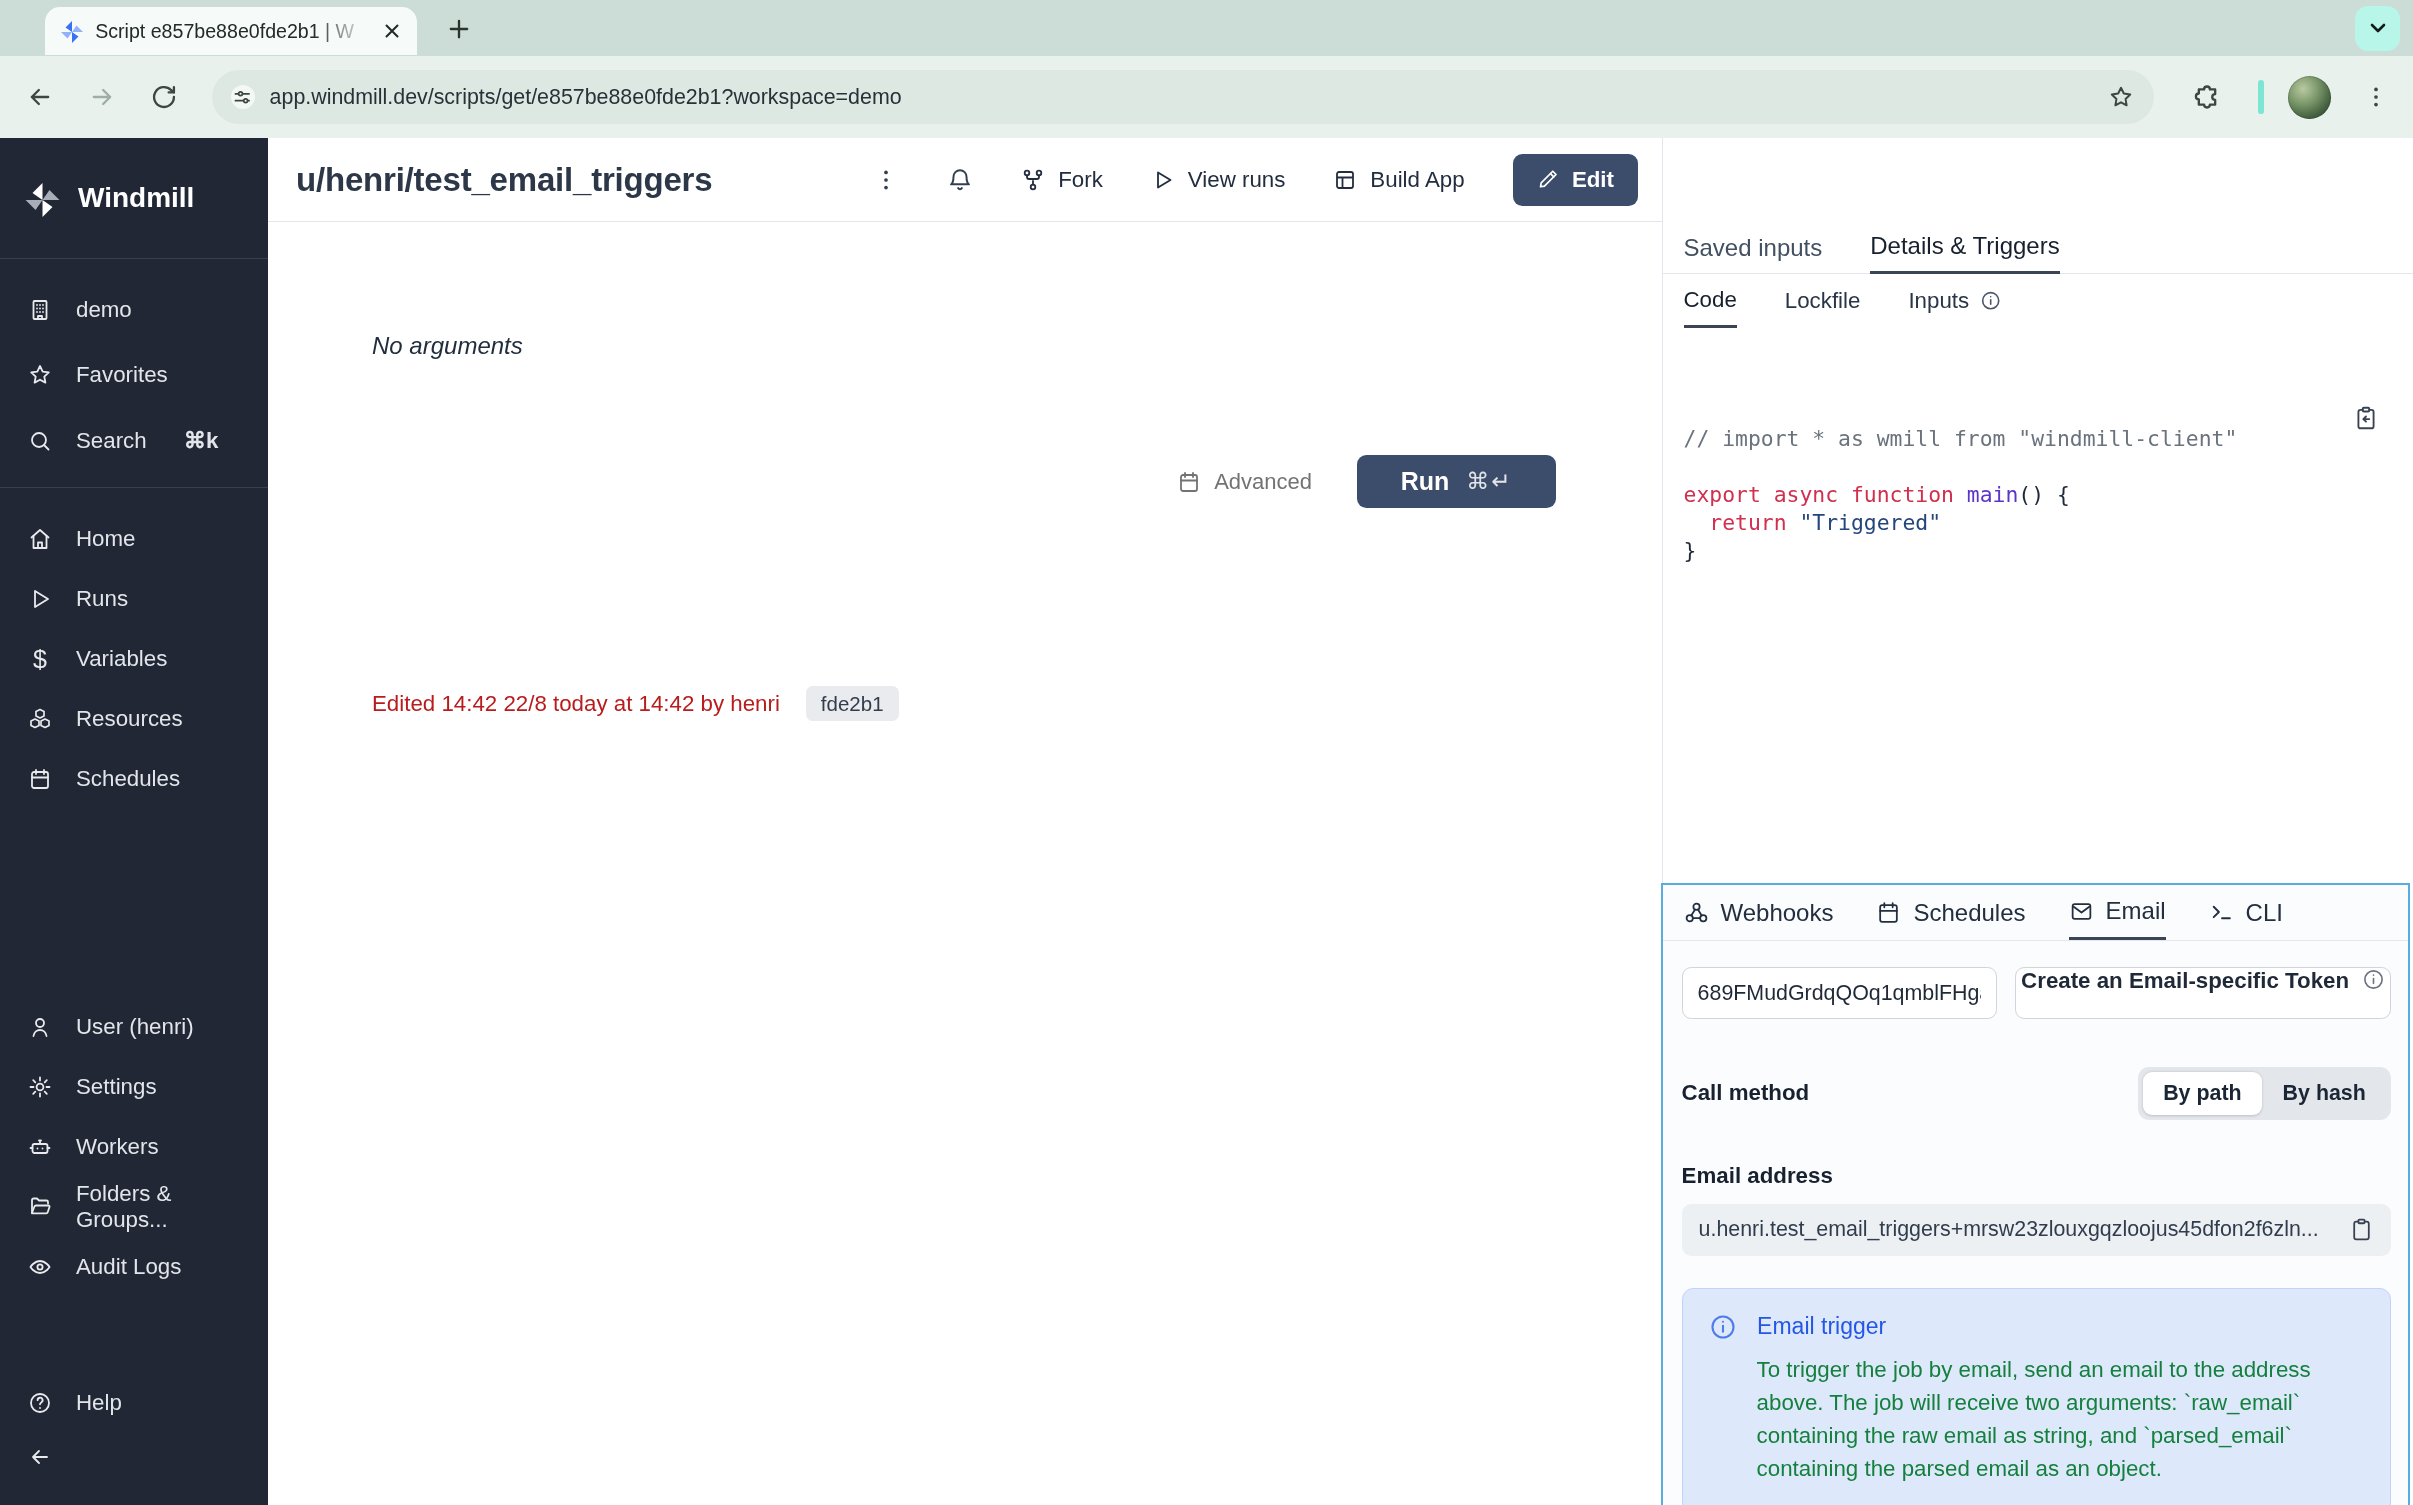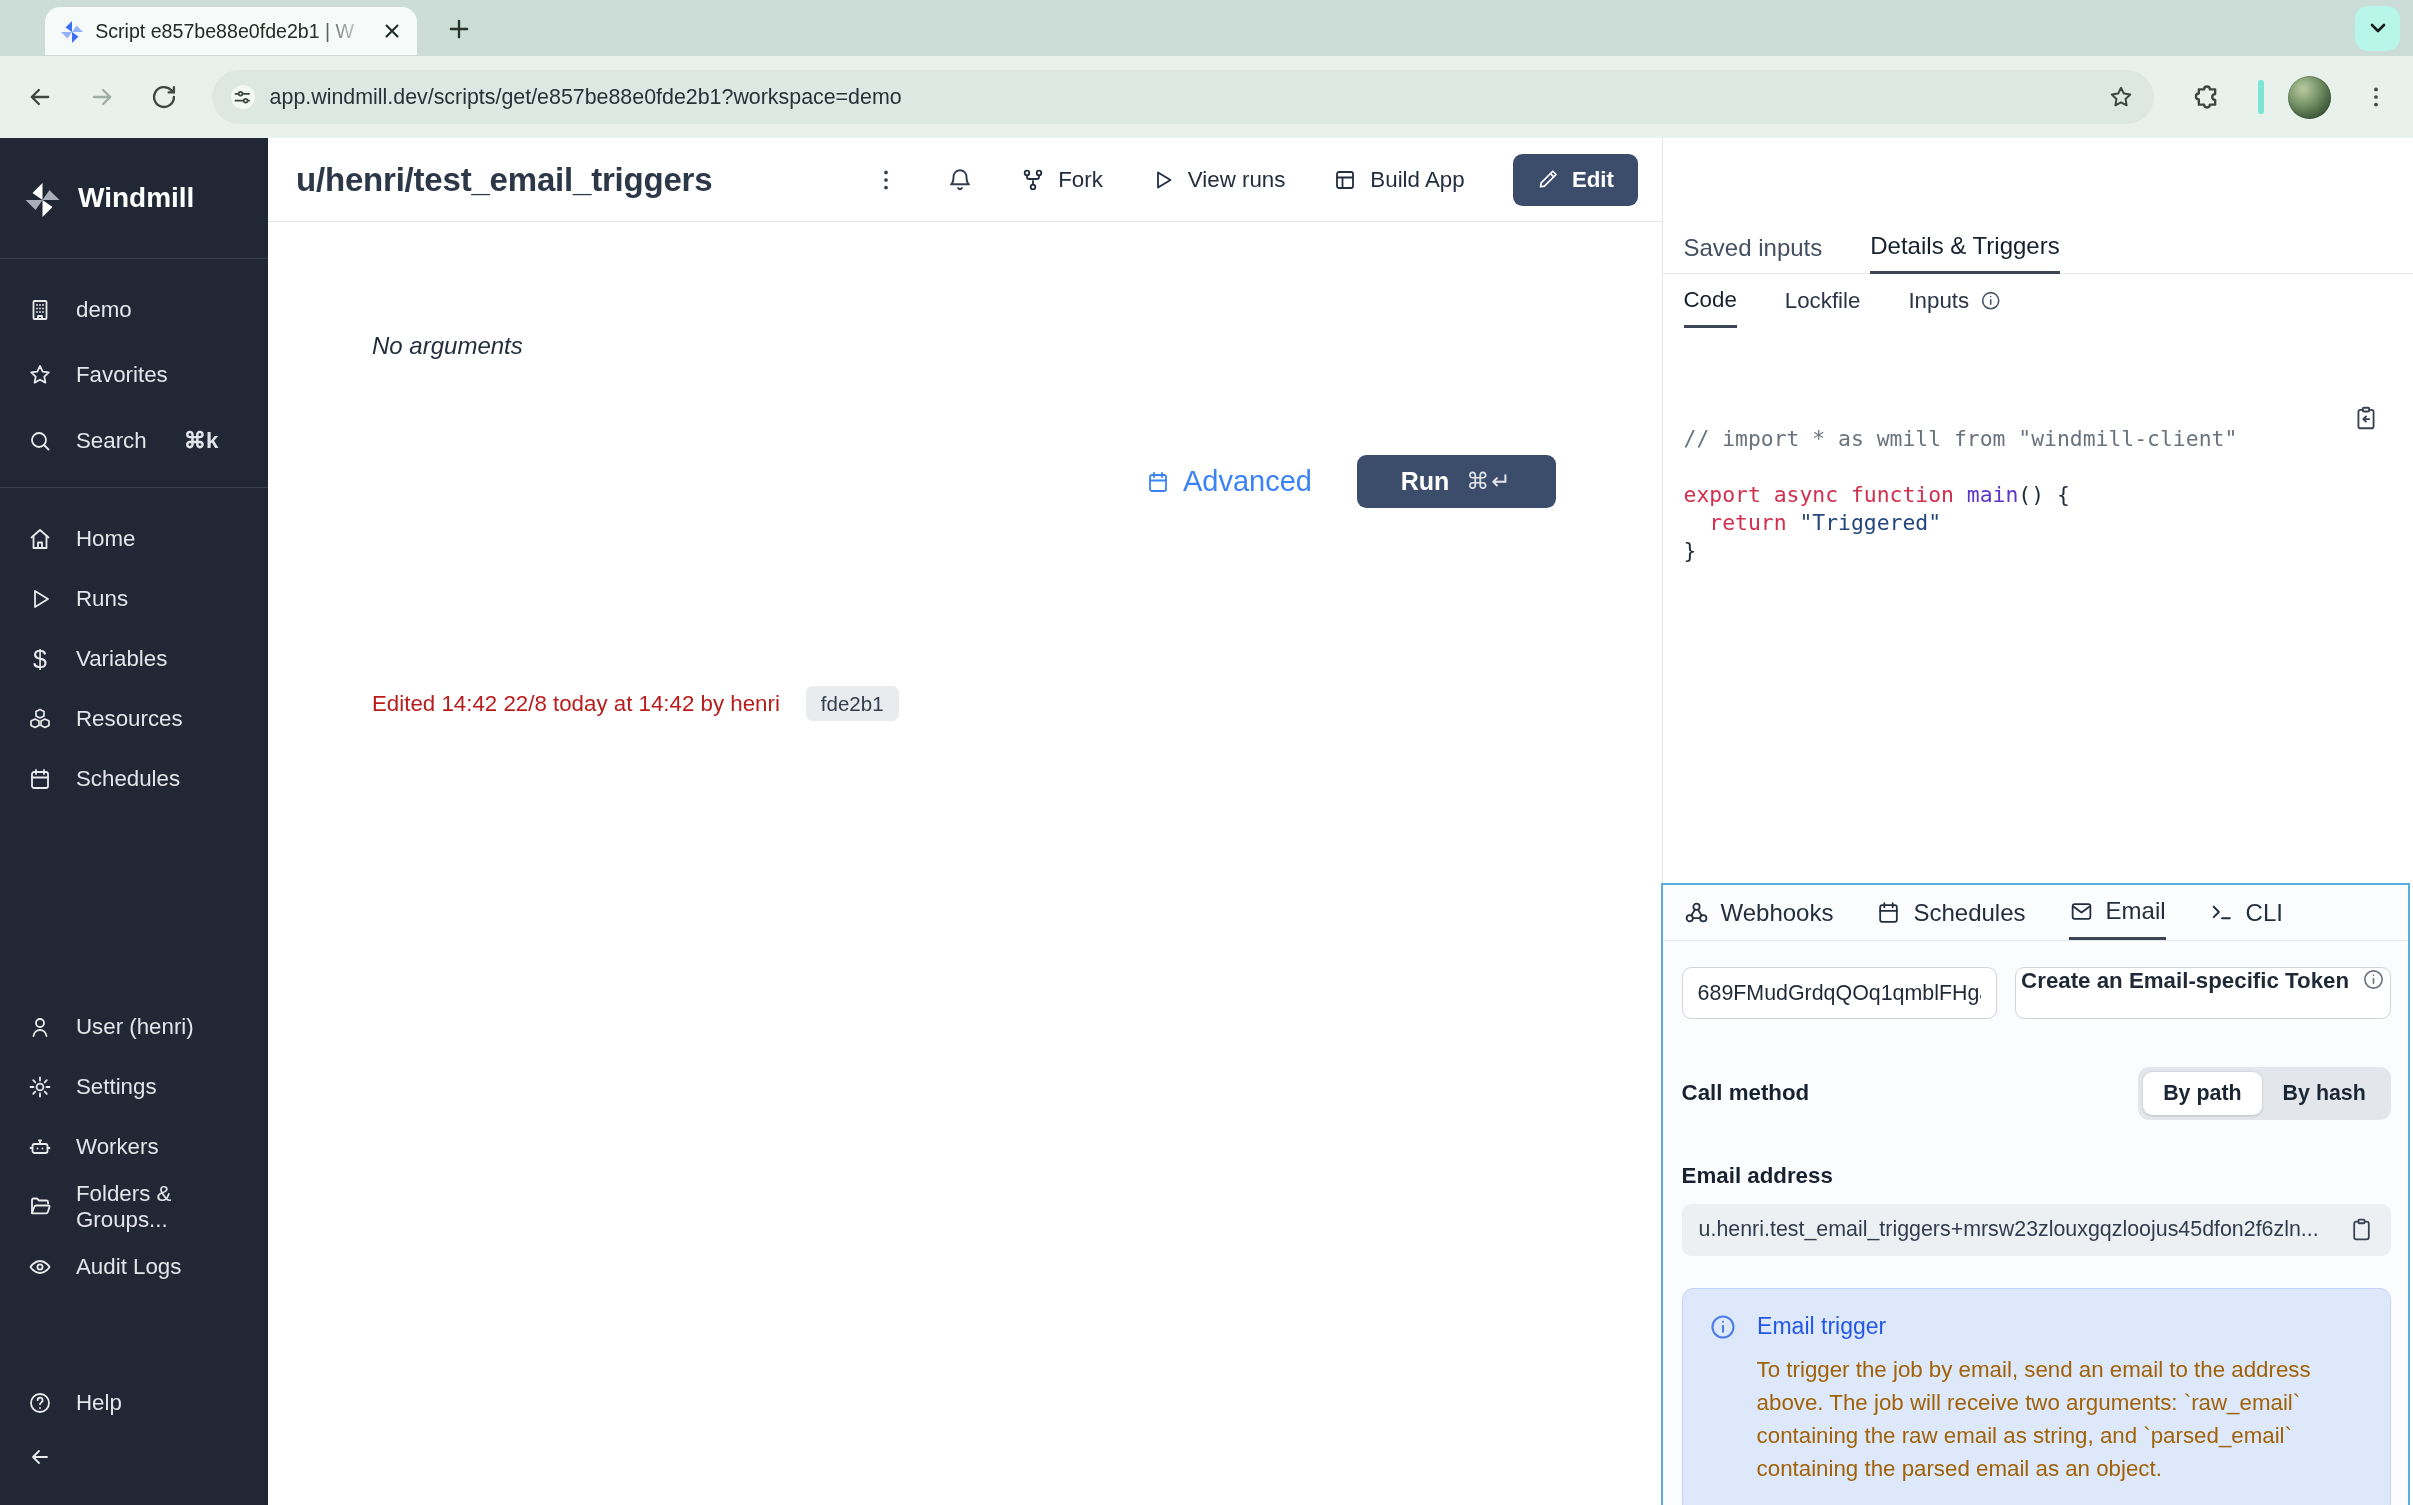--- a/index.html
+++ b/index.html
@@ -51,21 +51,21 @@
   #page-title { font-size:33px; font-weight:bold; color:#2c3748; letter-spacing:-0.2px; }
   #header-actions { margin-left:auto; display:flex; align-items:center; gap:48px; }
   .h-ic { width:26px; height:26px; color:#333f51; }
   .h-action { display:flex; align-items:center; gap:13px; font-size:22.3px; font-weight:500; color:#222d3f; cursor:pointer; }
   .h-action .ic { width:24px; height:24px; color:#222d3f; }
   #edit-btn { display:flex; align-items:center; gap:13px; background:#3c4c6b; color:#fff; font-size:22.3px; font-weight:bold; border:none; border-radius:9.3px; padding:0 24px; height:52px; cursor:pointer; }
   #edit-btn .ic { width:22.3px; height:22.3px; color:#fff; }
   #main-content { position:relative; height:1283px; }
   #no-args { position:absolute; left:104px; top:110px; font-style:italic; font-size:24px; color:#222e3e; }
   #run-row { position:absolute; top:233px; right:106px; display:flex; align-items:center; gap:45px; }
-  #advanced-btn { display:flex; align-items:center; gap:13px; font-size:29px; font-weight:500; color:#3b82f6; cursor:pointer; }
+  #advanced-btn { display:flex; align-items:center; gap:13px; font-size:22px; font-weight:500; color:#737373; cursor:pointer; }
   #advanced-btn .ic { width:24px; height:24px; }
   #run-btn { display:flex; align-items:center; justify-content:center; gap:17px; width:199px; height:53px; background:#3c4c6b; border:none; border-radius:9.3px; cursor:pointer; }
   #run-btn .run-label { font-size:25px; font-weight:bold; color:#fff; }
   #run-btn .run-kbd { font-size:23px; color:rgba(255,255,255,.85); letter-spacing:1.9px; }
   #edited-row { position:absolute; left:104px; top:464px; display:flex; align-items:center; gap:26px; }
   #edited-text { font-size:22.3px; color:#b91c1c; }
   #version-badge { background:#e9ebee; border-radius:6.5px; padding:5.6px 15px; font-size:20.5px; font-weight:500; color:#333d4c; }
 
   
   #rightpanel { position:absolute; left:1663px; top:138px; width:750px; height:745px; background:#fff; }
@@ -97,21 +97,21 @@
   .seg { font-size:21.4px; font-weight:bold; color:#1b2635; padding:9.3px 20.5px; border-radius:9px; cursor:pointer; white-space:nowrap; }
   .seg.selected { background:#fff; box-shadow:0 0.9px 2.8px rgba(0,0,0,.18); }
   #email-label { margin-top:43px; }
   #email-pill { margin-top:15px; height:52px; background:#edf0f3; border-radius:9.3px; display:flex; align-items:center; padding:0 17px; gap:15px; }
   #email-value { flex:1; font-size:21.4px; color:#313d4e; white-space:nowrap; overflow:hidden; }
   #email-copy { width:25px; height:25px; color:#374151; cursor:pointer; flex:0 0 auto; }
   #email-alert { margin-top:32px; background:#dee8fb; border:0.9px solid #c3d2f8; border-radius:11.2px; padding:24px 26px 28px 26px; }
   #alert-head { display:flex; align-items:center; gap:20.5px; }
   #alert-info-ic { width:28px; height:28px; color:#4e7ce9; flex:0 0 auto; }
   #alert-title { font-size:23px; font-weight:500; color:#2457e5; }
-  #alert-body { margin:13px 0 0 48px; font-size:22.3px; line-height:1.48; color:#a16207; max-width:615px; }
+  #alert-body { margin:13px 0 0 48px; font-size:22.3px; line-height:1.48; color:#15803d; max-width:615px; }
 </style>
 </head>
 <body>
 
 <div id="browser">
   <div id="tabstrip">
     <div id="tab">
       <span>
         <svg width="24" height="24" viewBox="0 0 24 24">
             <g transform="translate(12,13)">

